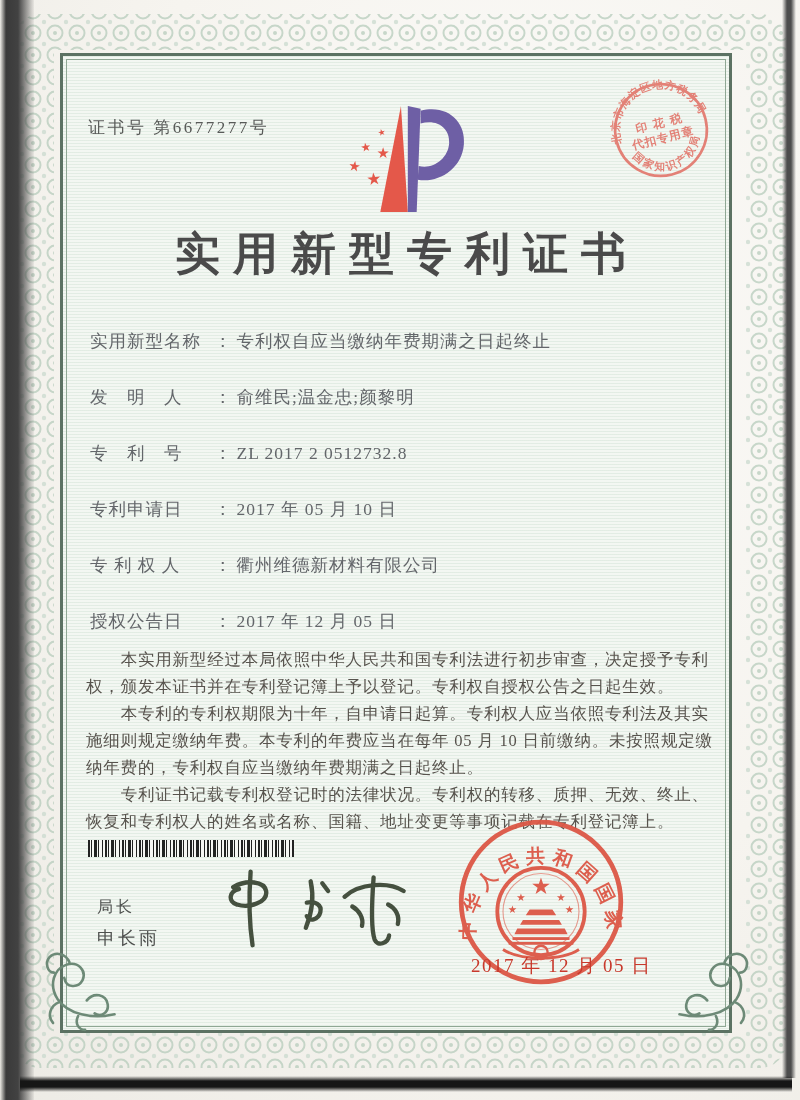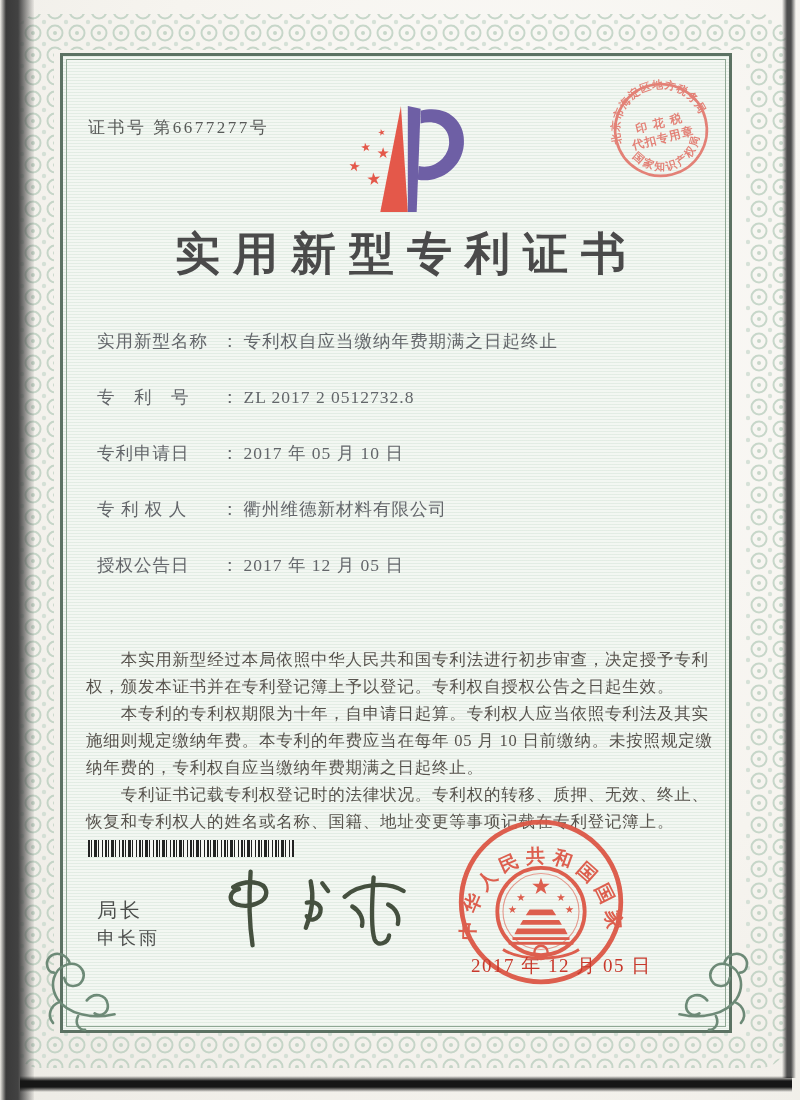--- a/index.html
+++ b/index.html
@@ -30,27 +30,27 @@
   .flourish{position:absolute;z-index:3;}
   .fl-left{left:40px;top:946px;}
   .fl-right{left:676px;top:946px;transform:scaleX(-1);}
   .certno{position:absolute;left:88px;top:116px;z-index:4;font-size:17px;letter-spacing:2.5px;color:#585a58;}
   .logo{position:absolute;left:328px;top:100px;z-index:4;}
   .taxstamp{position:absolute;left:605px;top:74px;z-index:5;transform:rotate(-14deg);opacity:.92;}
   .title{position:absolute;left:0;right:0;top:224px;z-index:4;margin:0;text-align:center;
     font-size:45px;font-weight:600;letter-spacing:13px;padding-left:14px;color:#4a4a4a;}
   .fields{position:absolute;left:90px;top:332px;z-index:4;color:#63666a;}
   .frow{margin-bottom:37px;font-size:17.5px;line-height:19px;letter-spacing:1px;}
-  .flabel{display:inline-block;min-width:124px;margin-left:7px;}
+  .flabel{display:inline-block;min-width:124px;}
   .fvalue{margin-left:4px;}
   .paras{position:absolute;left:86px;top:646px;width:632px;z-index:4;font-family:Liberation Serif, serif;}
   .paras p{margin:0;text-indent:2.1em;font-size:16.5px;line-height:27px;letter-spacing:.8px;color:#57534d;}
   .barcode{position:absolute;left:88px;top:840px;width:206px;height:17px;z-index:4;
     background:repeating-linear-gradient(90deg,#222 0 2px,#f6f6f4 2px 3px,#222 3px 4px,#f6f6f4 4px 6px,#222 6px 9px,#f6f6f4 9px 10px,#222 10px 11px,#f6f6f4 11px 14px,#222 14px 15px,#f6f6f4 15px 17px);}
-  .sig-title{position:absolute;left:97px;top:897px;z-index:4;font-size:20px;letter-spacing:3px;color:#4d4f4d;}
+  .sig-title{position:absolute;left:97px;top:897px;z-index:4;font-size:16px;letter-spacing:3px;color:#4d4f4d;}
   .sig-name{position:absolute;left:97px;top:926px;z-index:4;font-size:18px;letter-spacing:3px;color:#4d4f4d;}
   .signature{position:absolute;left:213px;top:860px;z-index:5;}
   .seal{position:absolute;left:446px;top:807px;z-index:5;opacity:.95;}
   .seal-date{position:absolute;left:471px;top:953px;z-index:6;font-size:19px;letter-spacing:1.5px;color:#c8392c;}
   .footer{position:absolute;left:0;right:8px;top:1002px;z-index:4;text-align:center;
     font-size:15px;letter-spacing:2px;color:#5d615d;}
 </style>
 </head>
 <body>
 
@@ -122,20 +122,23 @@
     <text font-size="10.5" letter-spacing="2" fill="#e2786d" font-weight="600">
       <textPath href="#txBot" startOffset="2%">国家知识产权局</textPath>
     </text>
   </svg>
 
   <h1 class="title">实用新型专利证书</h1>
 
   <div class="fields">
     <div class="frow">
       <span class="flabel">实用新型名称</span><span>：</span><span class="fvalue">专利权自应当缴纳年费期满之日起终止</span>
+    </div>
+    <div class="frow">
+      <span class="flabel">发　明　人</span><span>：</span><span class="fvalue">俞维民;温金忠;颜黎明</span>
     </div>
     <div class="frow">
       <span class="flabel">专　利　号</span><span>：</span><span class="fvalue">ZL 2017 2 0512732.8</span>
     </div>
     <div class="frow">
       <span class="flabel">专利申请日</span><span>：</span><span class="fvalue">2017 年 05 月 10 日</span>
     </div>
     <div class="frow">
       <span class="flabel">专 利 权 人</span><span>：</span><span class="fvalue">衢州维德新材料有限公司</span>
     </div>

